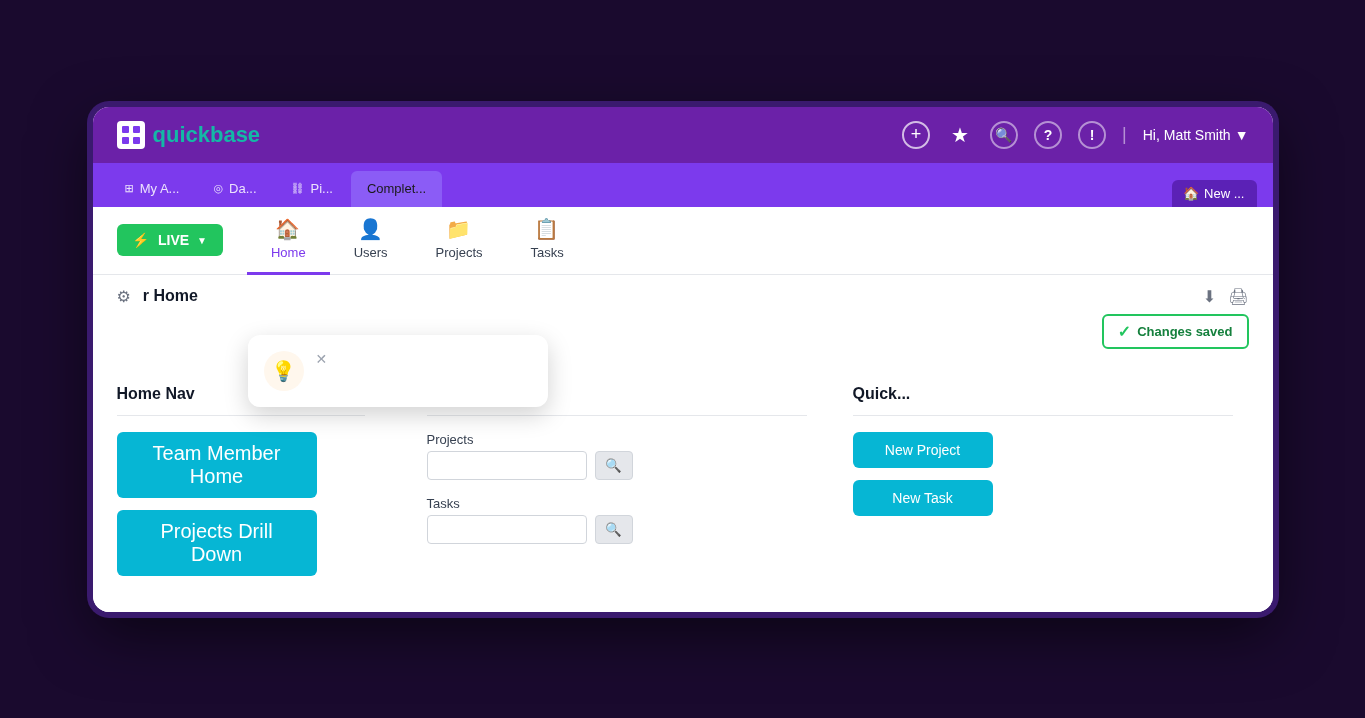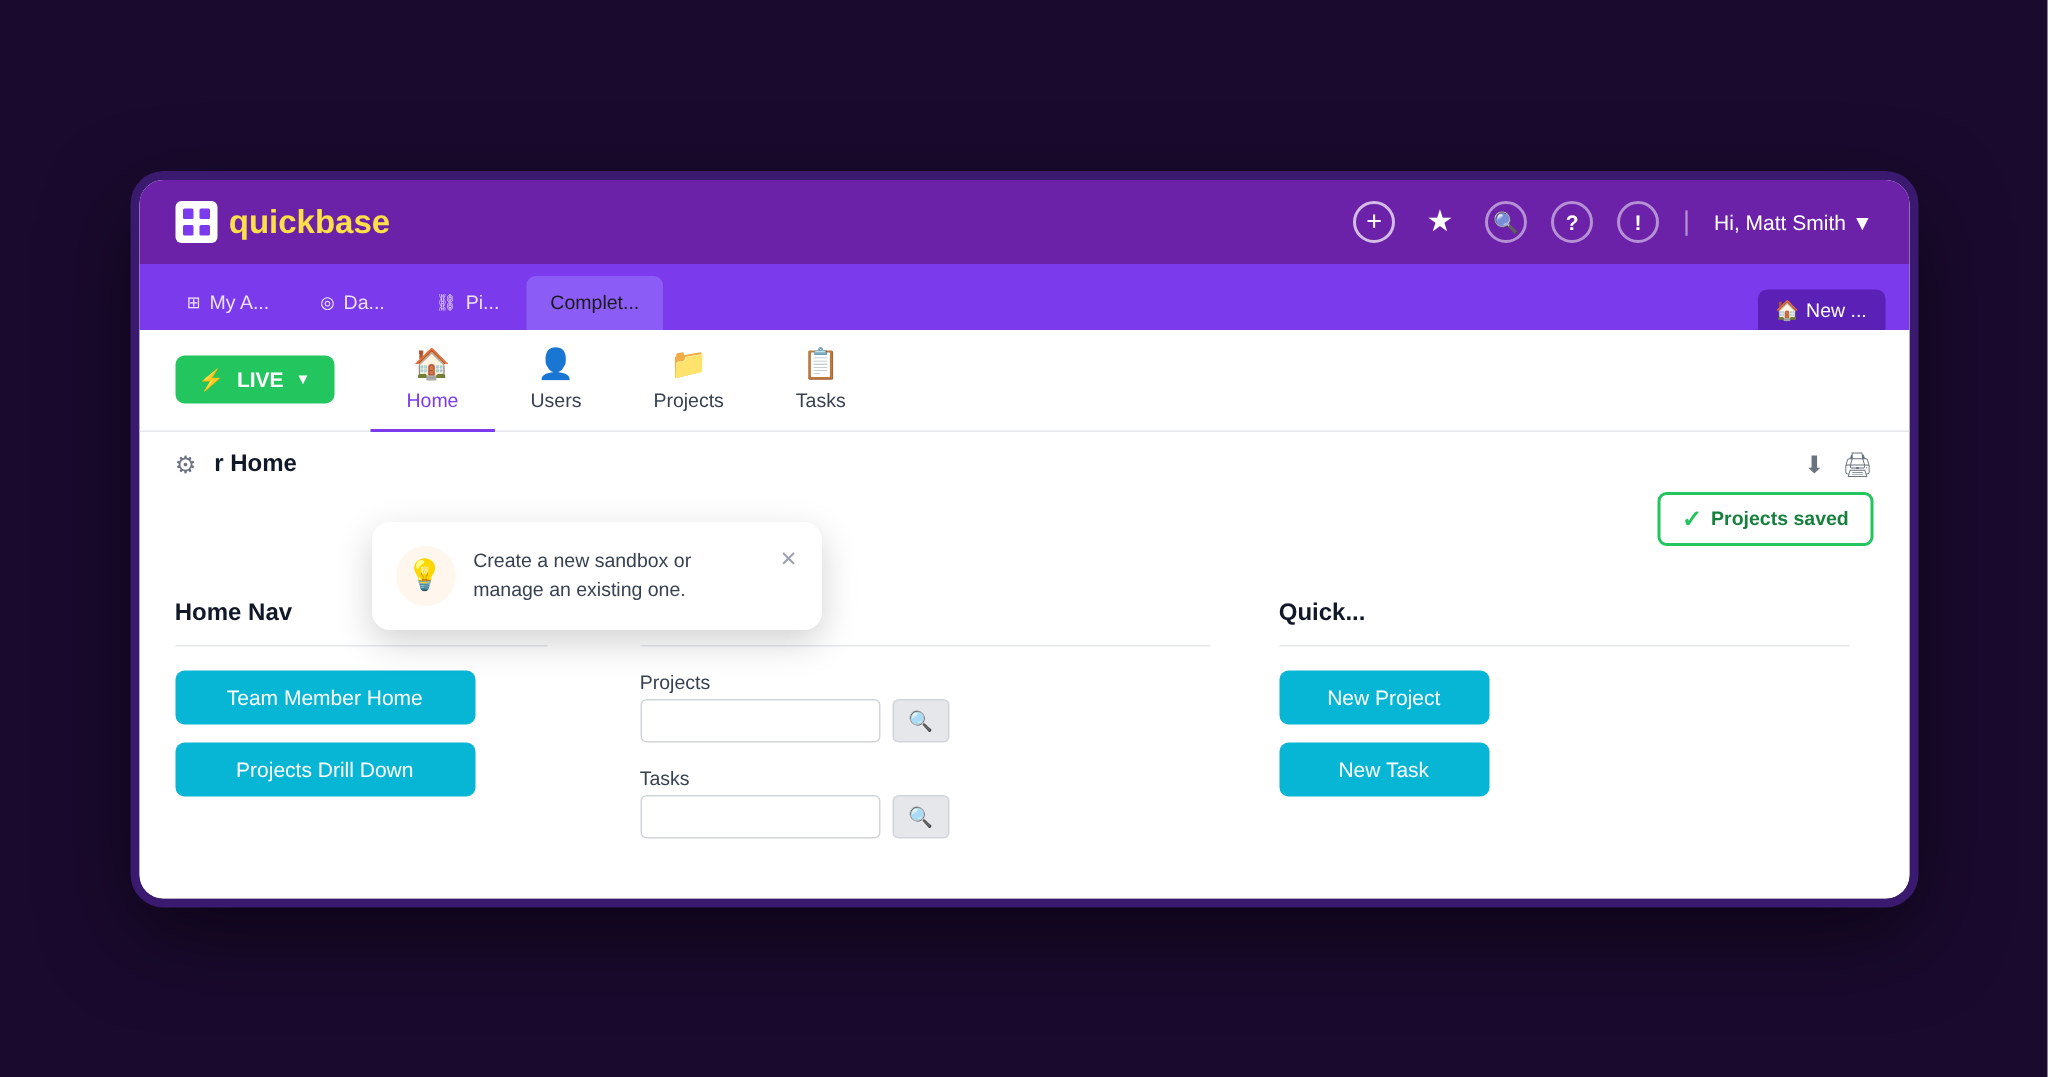--- a/index.html
+++ b/index.html
@@ -27,21 +27,21 @@
       height: 56px;
       display: flex;
       align-items: center;
       justify-content: space-between;
     }
 
     .logo {
       display: flex;
       align-items: center;
       gap: 8px;
-      color: #fde047;
+      color: #14b8a6;
       font-size: 22px;
       font-weight: 700;
     }
 
     .logo-icon {
       width: 28px;
       height: 28px;
       background: white;
       border-radius: 4px;
       display: flex;
@@ -257,21 +257,21 @@
       border-top: 1px solid #e5e7eb;
       margin-bottom: 16px;
     }
 
     .nav-button {
       background: #06b6d4;
       color: white;
       border: none;
       padding: 10px 20px;
       border-radius: 6px;
-      font-size: 14px;
+      font-size: 20px;
       font-weight: 500;
       cursor: pointer;
       width: 200px;
       text-align: center;
       margin-bottom: 12px;
       display: block;
     }
 
     .quick-section {
       padding: 0 16px;
@@ -489,29 +489,28 @@
       </div>
       <div class="header-right">
         <span class="action-icon">⬇</span>
         <span class="action-icon">🖨</span>
       </div>
     </div>
 
     <div style="display:flex;justify-content:flex-end;padding:0 24px 12px;">
       <div class="changes-saved">
         <span style="color:#22c55e;font-size:16px;">✓</span>
-        <span>Projects saved</span>
+        <span>Changes saved</span>
       </div>
     </div>
 
     <div class="tooltip-popup">
       <div class="tooltip-icon">
         <span style="font-size:20px;color:#f97316;">💡</span>
       </div>
-      <span class="tooltip-text">Create a new sandbox or manage an existing one.</span>
       <span class="tooltip-close">✕</span>
     </div>
 
     <div class="content-grid">
 
       <div class="content-section">
         <div class="section-title">Home Nav</div>
         <hr class="section-divider">
         <button class="nav-button">Team Member Home</button>
         <button class="nav-button">Projects Drill Down</button>

